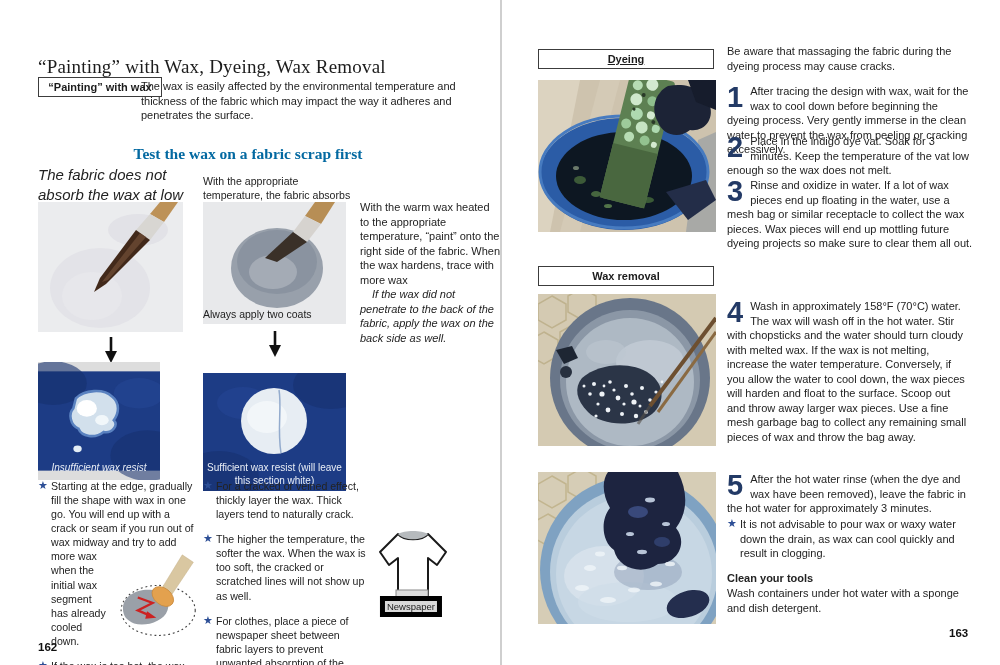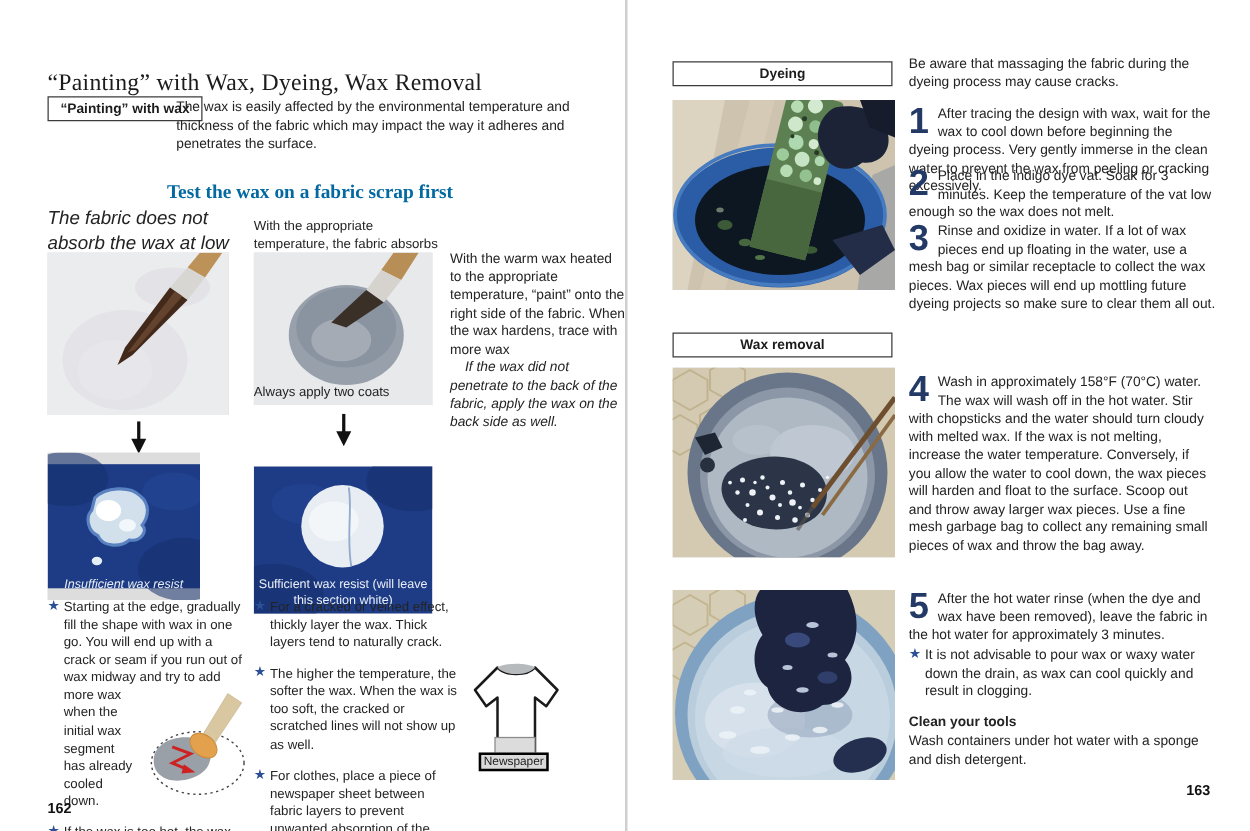--- a/index.html
+++ b/index.html
@@ -21,21 +21,21 @@
                        font-size:10px;color:#e9eef6;line-height:1.25;}
   .bullet{position:relative;padding-left:13px;margin-bottom:11px;font-size:10.6px;line-height:1.33;}
   .bullet .star{position:absolute;left:0;top:-1px;color:#2d4f96;font-size:11px;}
   .illu-float{float:right;width:88px;height:92px;margin:2px 0 2px 4px;shape-margin:4px;}
   .step{font-size:11px;line-height:1.32;}
   .step .num{float:left;font-family:"Liberation Sans",sans-serif;font-weight:bold;
              font-size:29px;line-height:25px;color:#233a66;margin:1px 7px 0 0;}
   .page-num{font-size:11.5px;font-weight:bold;color:#111;}
   .clean-head{font-size:11px;font-weight:bold;}
   .tshirt-label{position:absolute;left:50%;transform:translateX(-50%);bottom:3px;
-                background:#d9d9d9;border:2px solid #000000;font-size:9.5px;padding:0 2px;
+                background:#d9d9d9;border:5px solid #000000;font-size:9.5px;padding:0 2px;
                 white-space:nowrap;color:#222;}
 </style>
 </head>
 <body>
 
 <div class="spread">
   <div class="gutter"></div>
 
   <div class="abs title" style="left:38px;top:32px;margin-top:24px;">“Painting” with Wax, Dyeing, Wax Removal</div>
 
@@ -160,21 +160,21 @@
     <svg viewBox="0 0 78 92" style="display:block;width:100%;height:100%;">
       <path d="M26,6 L8,24 L17,37 L26,30 L26,84 L56,84 L56,30 L65,37 L74,24 L56,6 C50,13 32,13 26,6 Z" fill="#ffffff" stroke="#1a1a1a" stroke-width="2" stroke-linejoin="round"></path>
       <path d="M26,6 C32,13 50,13 56,6 C50,2 32,2 26,6 Z" fill="#b6babd"></path>
       <rect x="24" y="62" width="32" height="26" fill="#dcdcdc" stroke="#8a8a8a"></rect>
     </svg>
     <div class="tshirt-label">Newspaper</div>
   </div>
 
   <div class="abs page-num" style="left:38px;top:641px;">162</div>
 
-  <div class="abs label-box" style="left:538px;top:49px;width:158px;">Dyeing</div>
+  <div class="abs label-box" style="left:538px;top:49px;width:158px;text-decoration:underline;">Dyeing</div>
 
   <div class="abs body-txt" style="left:727px;top:44px;width:242px;">Be aware that massaging the fabric during the dyeing process may cause cracks.</div>
 
   <div class="abs step" style="left:727px;top:84px;width:244px;">
     <span class="num">1</span>
     <span>After tracing the design with wax, wait for the wax to cool down before beginning the dyeing process. Very gently immerse in the clean water to prevent the wax from peeling or cracking excessively.</span>
   </div>
 
   <div class="abs step" style="left:727px;top:134px;width:244px;">
     <span class="num">2</span>

